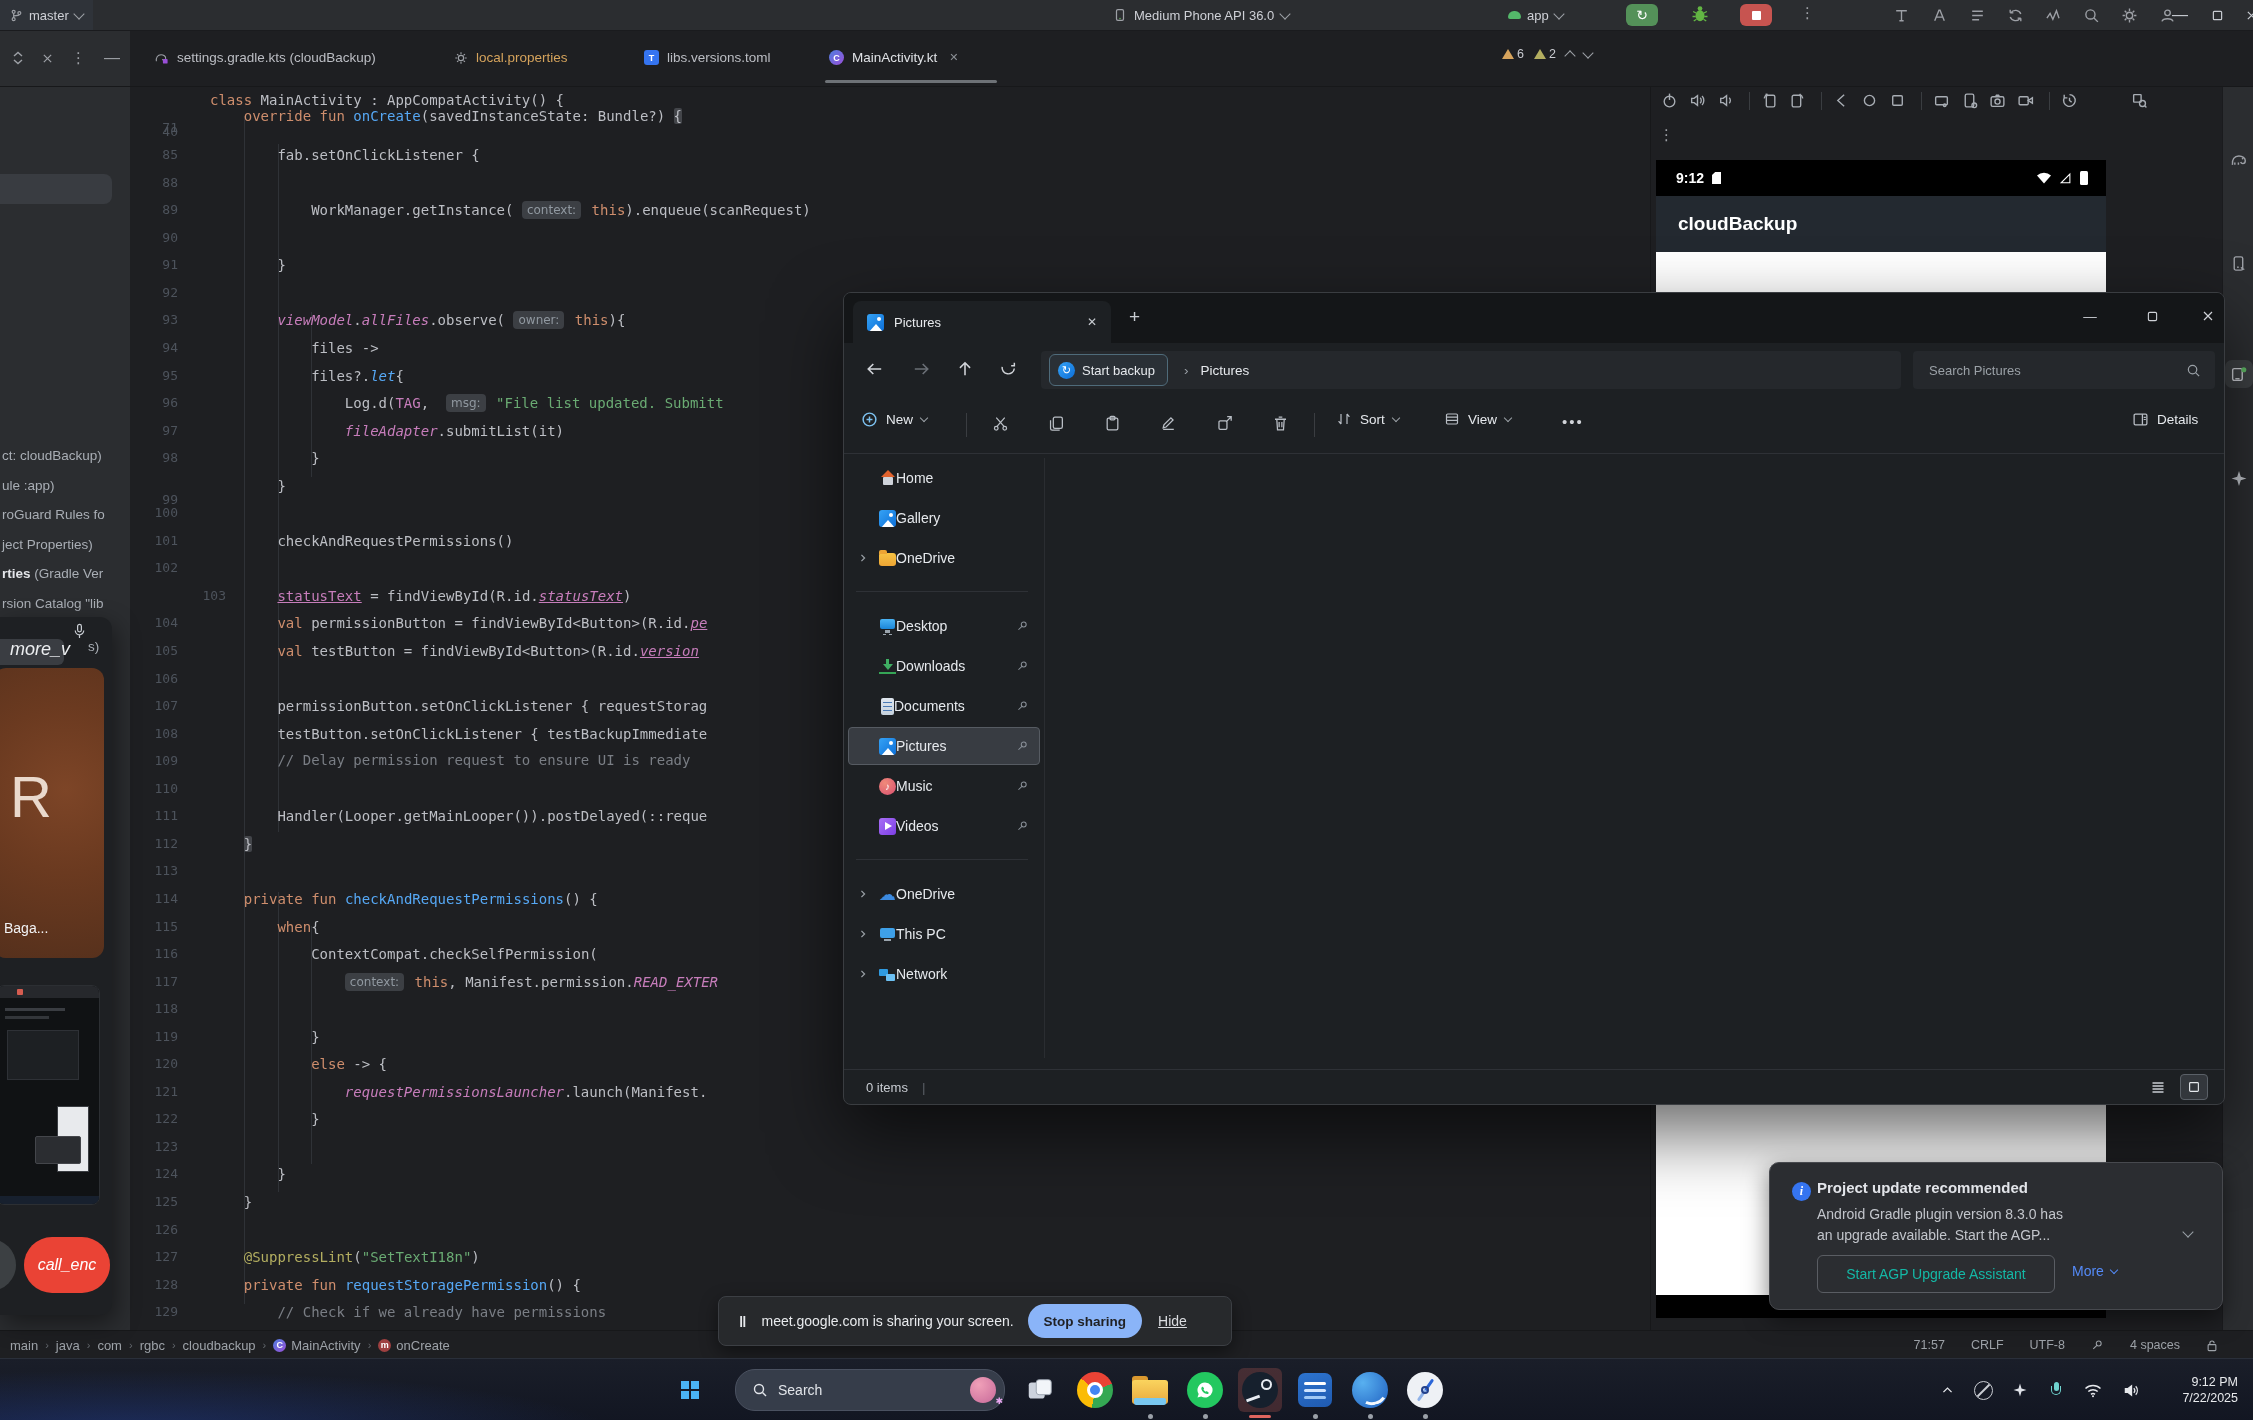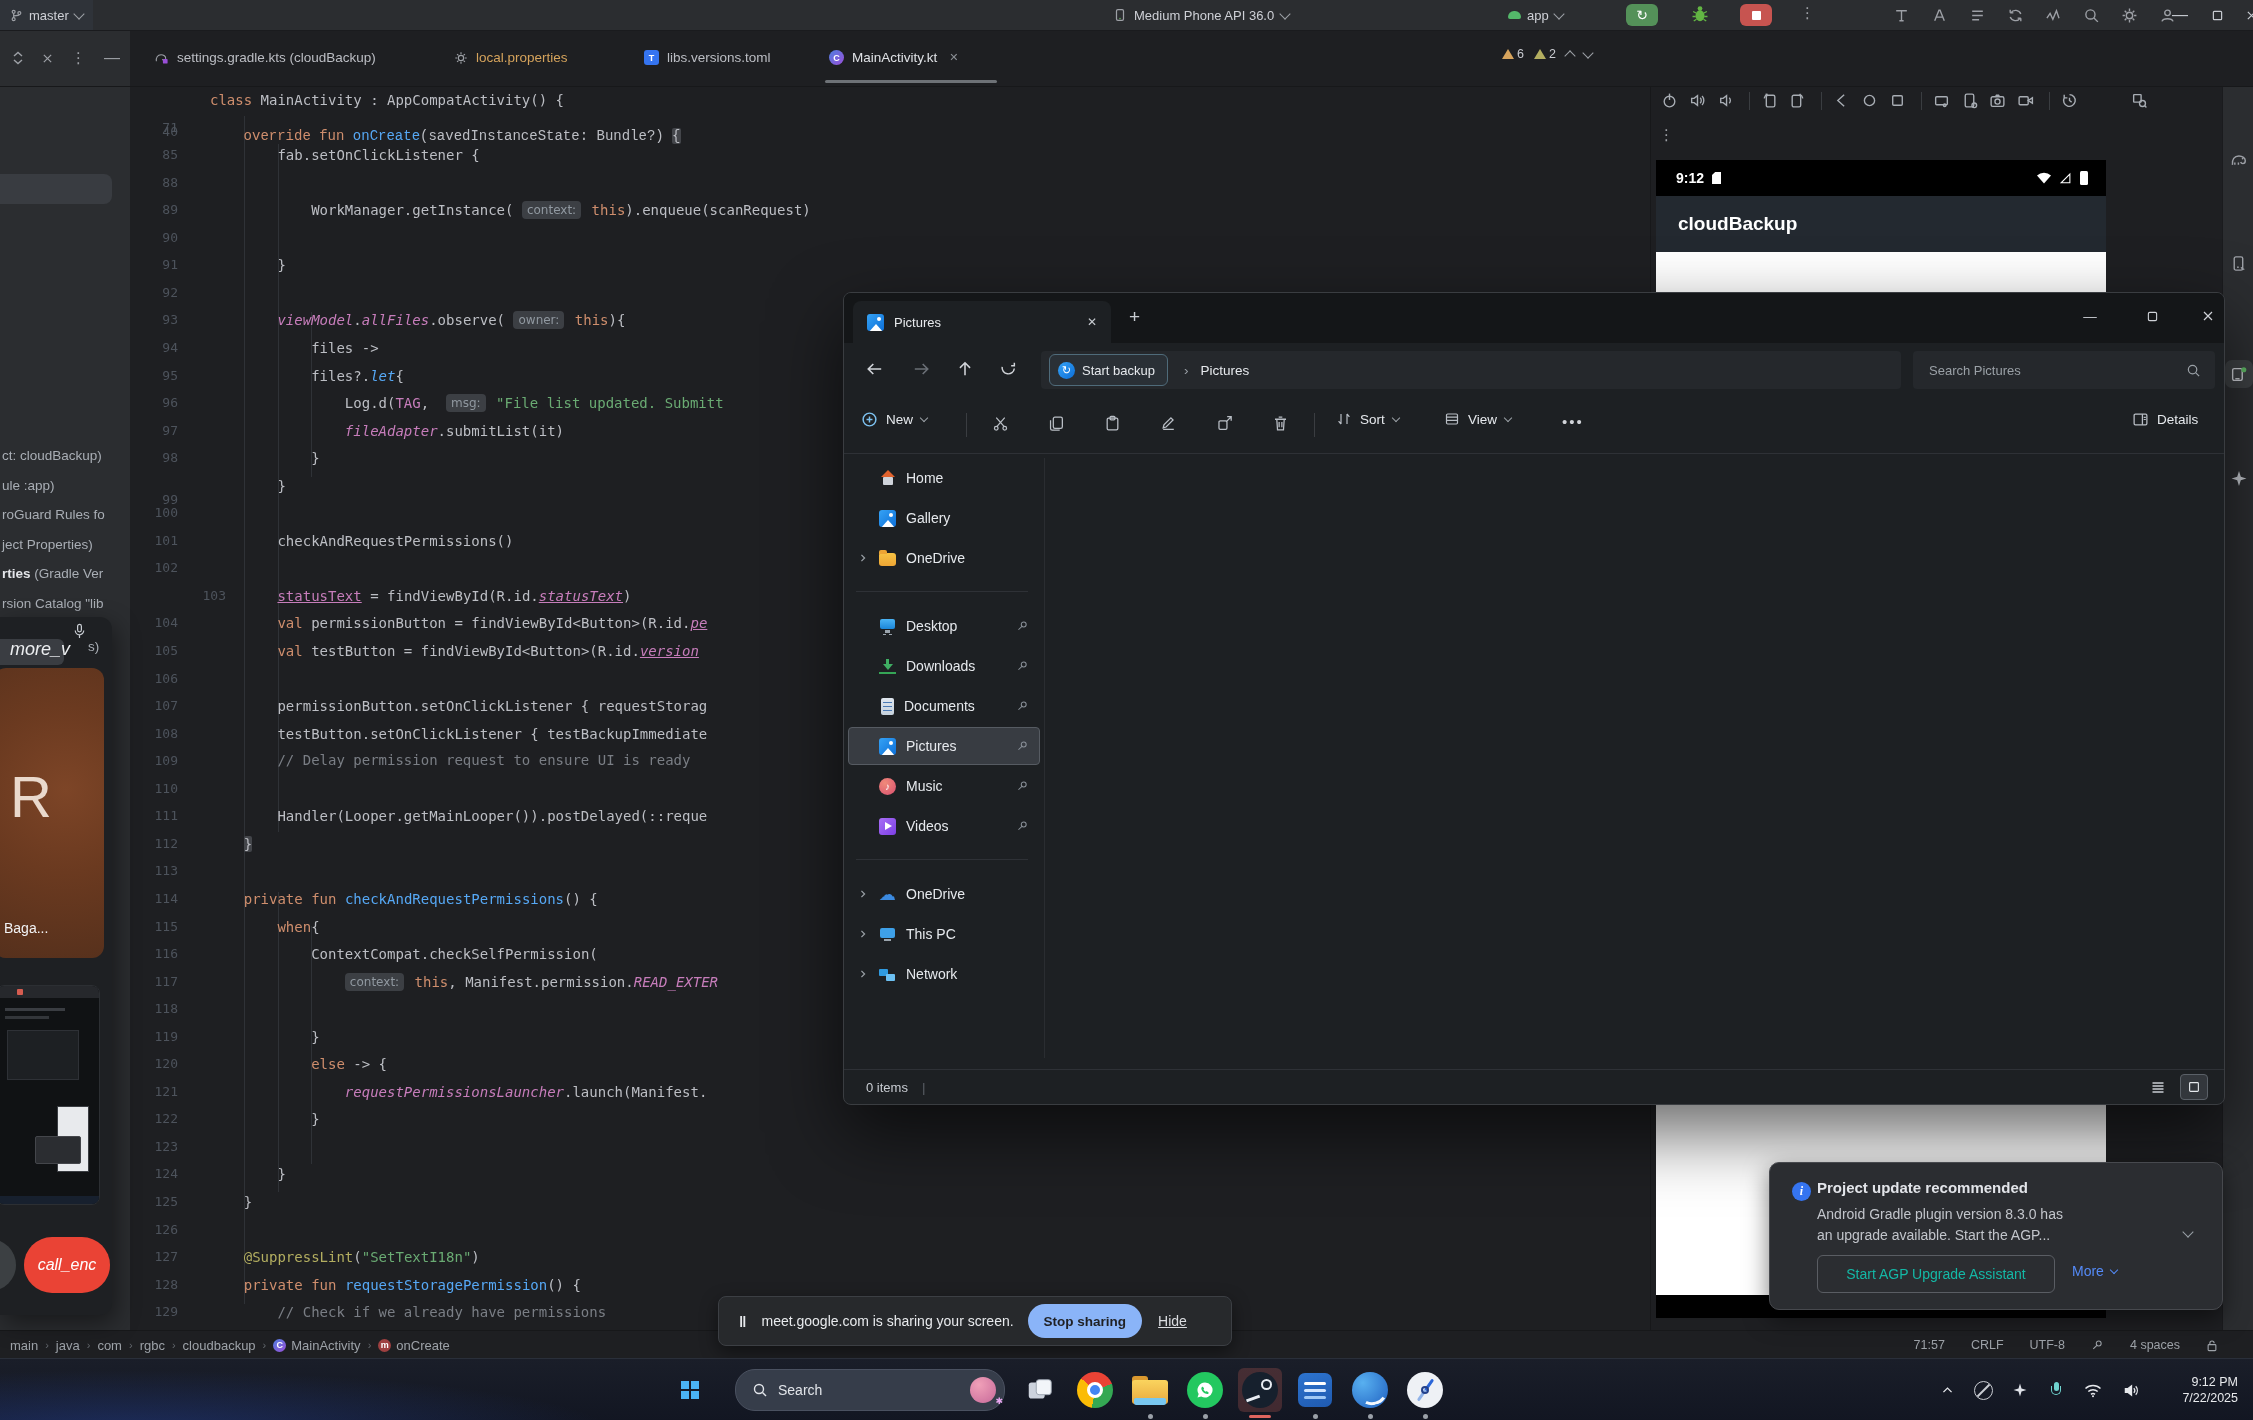--- a/index.html
+++ b/index.html
@@ -75,21 +75,21 @@
   .ex-tab{position:absolute;left:9px;top:8px;width:258px;height:42px;background:#1d2023;border-radius:8px 8px 0 0;display:flex;align-items:center;}
   .winctl{position:absolute;top:0;width:46px;height:46px;display:flex;align-items:center;justify-content:center;color:#d0d3d8;}
   #ex-addr{position:absolute;left:0;top:50px;width:100%;height:54px;background:#1d2023;}
   .addrbox{position:absolute;top:8px;height:38px;background:#25282c;border-radius:4px;display:flex;align-items:center;}
   .chip-sb{display:flex;align-items:center;gap:7px;height:30px;padding:0 12px 0 8px;border:1px solid #4f6b7a;border-radius:6px;background:#2a3036;margin-left:8px;}
   #ex-toolbar{position:absolute;left:0;top:104px;width:100%;height:56px;border-bottom:1px solid #2e3136;}
   .ex-ticon{color:#b9bec5;}
   .ex-sep{position:absolute;top:16px;width:1px;height:24px;background:#3a3d41;}
   .sb-row{position:absolute;left:4px;width:192px;height:38px;display:flex;align-items:center;border:1px solid transparent;border-radius:4px;box-sizing:border-box;}
   .sb-row.sel{background:#383c42;border-color:#565b62;}
-  .sb-label{font-size:14px;color:#e6e9ed;margin-left:10px;flex:1;}
+  .sb-label{font-size:14px;color:#e6e9ed;flex:1;}
   .sb-div{position:absolute;left:12px;width:172px;height:1px;background:#2e3136;}
   #ex-status{position:absolute;left:0;bottom:0;width:100%;height:34px;border-top:1px solid #2e3136;display:flex;align-items:center;}
 
   
   .fi{width:17px;height:17px;position:relative;flex:none;margin-left:8px;}
   .fi-home::before{content:"";position:absolute;left:2px;top:0;border-left:7px solid transparent;border-right:7px solid transparent;border-bottom:7px solid #e0622d;}
   .fi-home::after{content:"";position:absolute;left:4px;top:7px;width:10px;height:8px;background:#cfd3da;border-radius:1px;}
   .fi-gallery,.fi-pictures{background:linear-gradient(135deg,#35a2f5,#0d6fd8);border-radius:3px;overflow:hidden;}
   .fi-gallery::after,.fi-pictures::after{content:"";position:absolute;left:1px;bottom:-2px;border-left:8px solid transparent;border-right:8px solid transparent;border-bottom:9px solid #fff;}
   .fi-gallery::before,.fi-pictures::before{content:"";position:absolute;right:3px;top:3px;width:4px;height:4px;border-radius:50%;background:#fff;}
@@ -363,21 +363,21 @@
   <div id="editor" class="abs">
     <div class="guide" style="left:114px;top:30px;height:1188px;"></div>
     <div class="guide" style="left:148px;top:58px;height:688px;"></div>
     <div class="guide" style="left:181px;top:226px;height:165px;"></div>
     <div class="guide" style="left:148px;top:806px;height:300px;"></div>
     <div class="guide" style="left:181px;top:840px;height:238px;"></div>
     <div id="codelines">
         <div class="cl-num" style="left: 0px; top: 2px; margin-top: 32px;">40</div>
         <div class="cl-row" style="left: 80px; top: 2px;"><span class="tk-d"></span><span class="tk-k">class </span><span class="tk-d">MainActivity : AppCompatActivity() {</span></div>
         <div class="cl-num" style="left: 0px; top: 29.55px;">71</div>
-        <div class="cl-row" style="left: 80px; top: 38px; font-family: Liberation Mono, monospace;"><span class="tk-d">    </span><span class="tk-k">override fun </span><span class="tk-f">onCreate</span><span class="tk-d">(savedInstanceState: Bundle?) </span><span class="tk-br">{</span></div>
+        <div class="cl-row" style="left: 80px; top: 18px;"><span class="tk-d">    </span><span class="tk-k">override fun </span><span class="tk-f">onCreate</span><span class="tk-d">(savedInstanceState: Bundle?) </span><span class="tk-br">{</span></div>
         <div class="cl-num" style="left: 0px; top: 57.1px;">85</div>
         <div class="cl-row" style="left: 80px; top: 57.1px;"><span class="tk-d">        </span><span class="tk-d">fab.setOnClickListener {</span></div>
         <div class="cl-num" style="left: 0px; top: 84.65px;">88</div>
         <div class="cl-row" style="left: 80px; top: 84.65px;"><span class="tk-d"></span></div>
         <div class="cl-num" style="left: 0px; top: 112.2px;">89</div>
         <div class="cl-row" style="left: 80px; top: 112.2px;"><span class="tk-d">            </span><span class="tk-d">WorkManager.getInstance( </span><span class="tk-h">context:</span><span class="tk-d"> </span><span class="tk-k">this</span><span class="tk-d">).enqueue(scanRequest)</span></div>
         <div class="cl-num" style="left: 0px; top: 139.75px;">90</div>
         <div class="cl-row" style="left: 80px; top: 139.75px;"><span class="tk-d"></span></div>
         <div class="cl-num" style="left: 0px; top: 167.3px;">91</div>
         <div class="cl-row" style="left: 80px; top: 167.3px;"><span class="tk-d">        </span><span class="tk-d">}</span></div>

